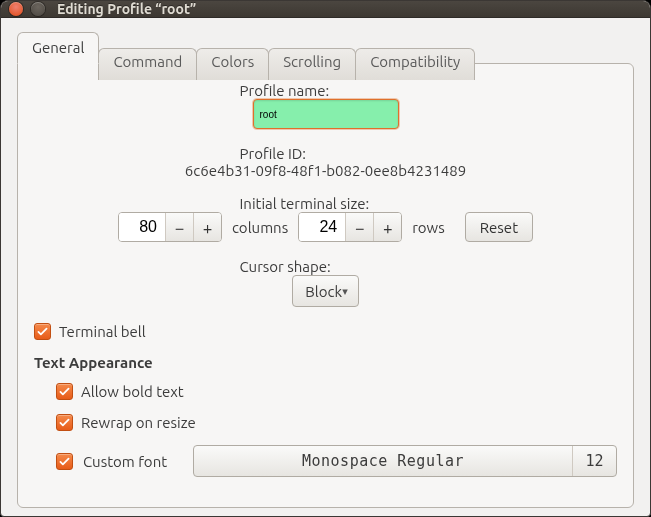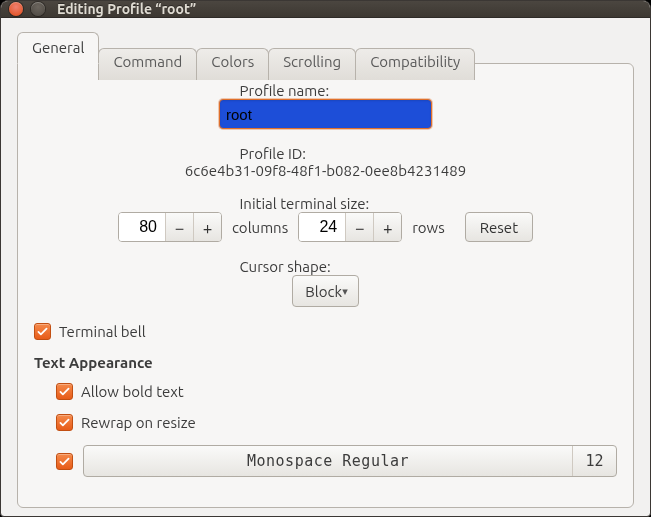--- a/index.html
+++ b/index.html
@@ -84,25 +84,25 @@
   }
   .row .label {
     width: 172px; flex: none;
   }
   .row .field { flex: 1; display: flex; align-items: center; gap: 10px; }
   .value-static { color: #3c3c3c; }
   
   input.text {
     flex: 1; height: 30px;
     padding: 2px 6px;
-    font-size: 15px;
+    font-size: 10px;
     border: 1px solid #df702c;
     box-shadow: 0 0 0 1px rgba(223,112,44,.35), inset 0 1px 2px rgba(0,0,0,.12);
     border-radius: 4px;
-    background: #1d4ed8;
+    background: #86efac;
     outline: none;
   }
   
   .spin {
     display: flex; align-items: stretch;
     border: 1px solid #b0aba3;
     border-radius: 4px; overflow: hidden;
     height: 30px; background: #fff;
   }
   .spin .val {
@@ -277,20 +277,21 @@
             </span>
             <span>Rewrap on resize</span>
           </div>
 
           <div class="chk-row font-row">
             <span class="chk">
               <svg viewBox="0 0 16 16">
                   <path d="M3 8.5l3 3 7-7" stroke="#fff" stroke-width="2.2" fill="none" stroke-linecap="round" stroke-linejoin="round"></path>
                 </svg>
             </span>
+            <span style="width:100px;">Custom font</span>
             <div class="font-btn">
               <span class="name">Monospace Regular</span>
               <span class="sz">12</span>
             </div>
           </div>
         </div>
 
       </div>
     </div>
 

